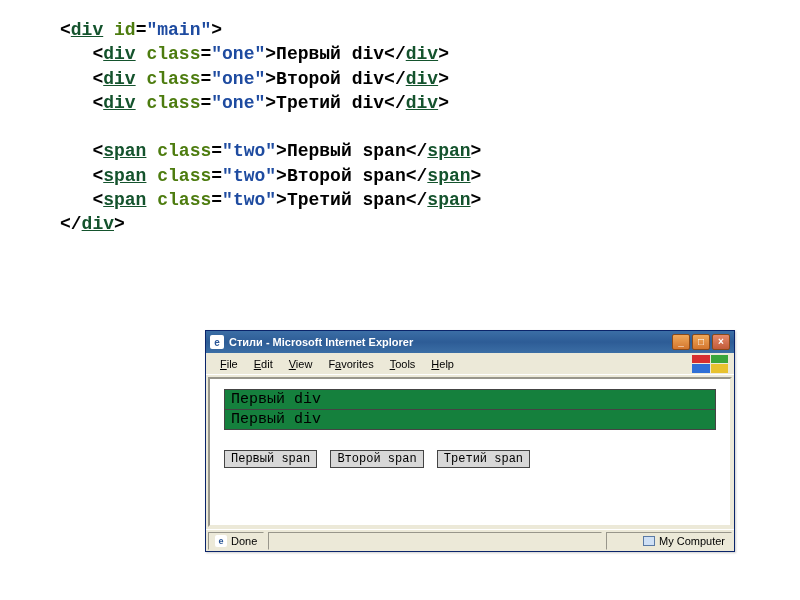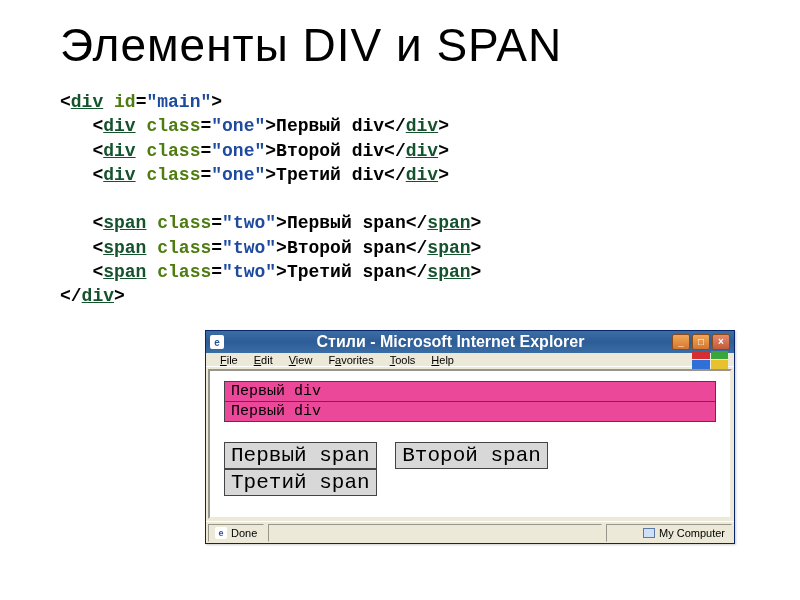--- a/index.html
+++ b/index.html
@@ -60,23 +60,23 @@
     margin-right: 5px;
     display: inline-flex;
     align-items: center;
     justify-content: center;
     font-size: 10px;
     color: #2b5797;
     font-weight: bold;
   }
   .titlebar-text {
     flex: 1;
-    text-align: center;
-    font-weight: bold;
-    font-size: 16px;
+    text-align: left;
+    font-weight: bold;
+    font-size: 11px;
   }
   .win-buttons {
     display: flex;
     gap: 2px;
   }
   .win-btn {
     width: 18px; height: 16px;
     background: linear-gradient(to bottom,#f0a85a,#d4762e);
     border: 1px solid #8a4a1a;
     border-radius: 2px;
@@ -86,21 +86,21 @@
     text-align: center;
     font-weight: bold;
   }
   .win-btn.close { background: linear-gradient(to bottom,#e68a6a,#c25b3a); }
   .menubar {
     display: flex;
     align-items: center;
     padding: 2px 6px;
     background: #ece9d8;
     border-bottom: 1px solid #fff;
-    height: 14px;
+    height: 22px;
   }
   .menu-item {
     padding: 1px 8px;
     font-size: 11px;
     color: #000;
   }
   .menu-item u { text-decoration: underline; }
   .winlogo {
     margin-left: auto;
     width: 36px; height: 18px;
@@ -118,30 +118,30 @@
   .content {
     background: #fff;
     border: 2px inset #ece9d8;
     margin: 2px;
     padding: 10px 14px 18px 14px;
     min-height: 150px;
   }
   .box-div {
     border: 1px solid #444;
     padding: 1px 6px;
-    background: #ec4899;
+    background: #15803d;
     font-family: "Courier New", monospace;
     font-size: 15px;
     margin: 0;
   }
   .box-div + .box-div { border-top: none; }
   .span-row {
     margin-top: 20px;
     font-family: "Courier New", monospace;
-    font-size: 21px;
+    font-size: 12px;
   }
   .box-span {
     display: inline-block;
     border: 1px solid #444;
     padding: 1px 6px;
     background: #d8d8d8;
     margin-right: 6px;
   }
   .statusbar {
     display: flex;
@@ -177,21 +177,20 @@
     width: 12px; height: 10px;
     border: 1px solid #5a7aa5;
     background: #cfe0f5;
     position: relative;
   }
 </style>
 </head>
 <body>
 
 <div class="slide">
-  <h1 class="title">Элементы DIV и SPAN</h1>
 
   <div class="code">&lt;<span class="elname">div</span> <span class="attr">id</span>=<span class="val">"main"</span>&gt;
    &lt;<span class="elname">div</span> <span class="attr">class</span>=<span class="val">"one"</span>&gt;Первый div&lt;/<span class="elname">div</span>&gt;
    &lt;<span class="elname">div</span> <span class="attr">class</span>=<span class="val">"one"</span>&gt;Второй div&lt;/<span class="elname">div</span>&gt;
    &lt;<span class="elname">div</span> <span class="attr">class</span>=<span class="val">"one"</span>&gt;Третий div&lt;/<span class="elname">div</span>&gt;
 
    &lt;<span class="elname">span</span> <span class="attr">class</span>=<span class="val">"two"</span>&gt;Первый span&lt;/<span class="elname">span</span>&gt;
    &lt;<span class="elname">span</span> <span class="attr">class</span>=<span class="val">"two"</span>&gt;Второй span&lt;/<span class="elname">span</span>&gt;
    &lt;<span class="elname">span</span> <span class="attr">class</span>=<span class="val">"two"</span>&gt;Третий span&lt;/<span class="elname">span</span>&gt;
 &lt;/<span class="elname">div</span>&gt;</div>

